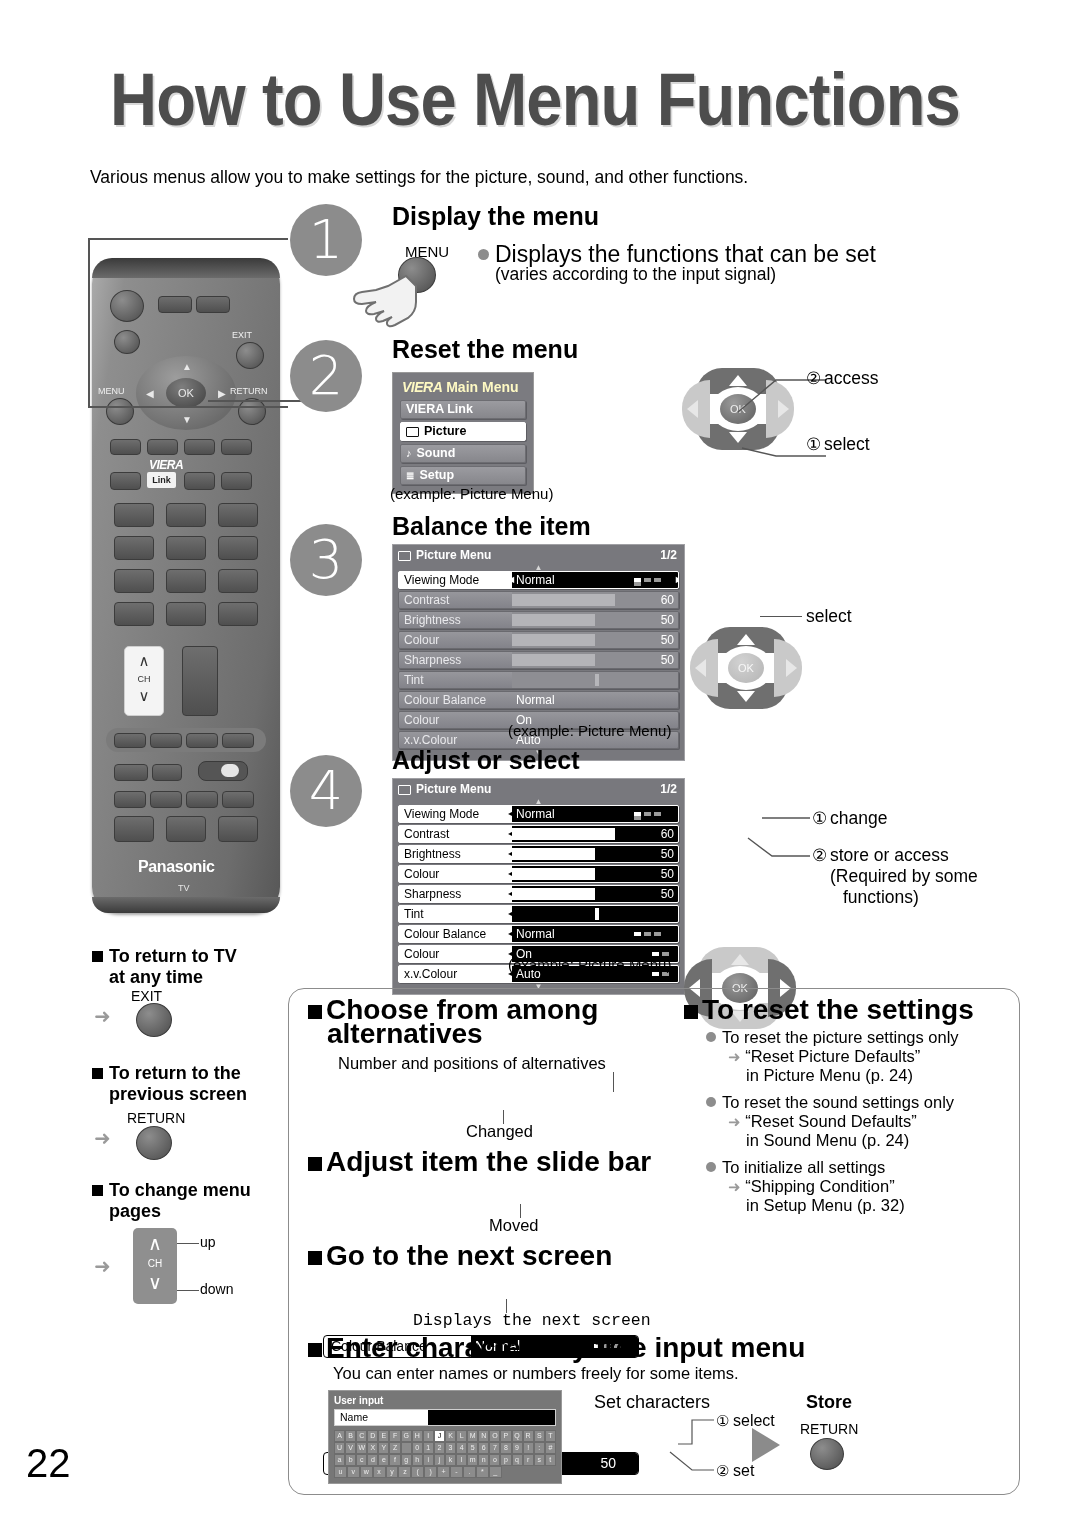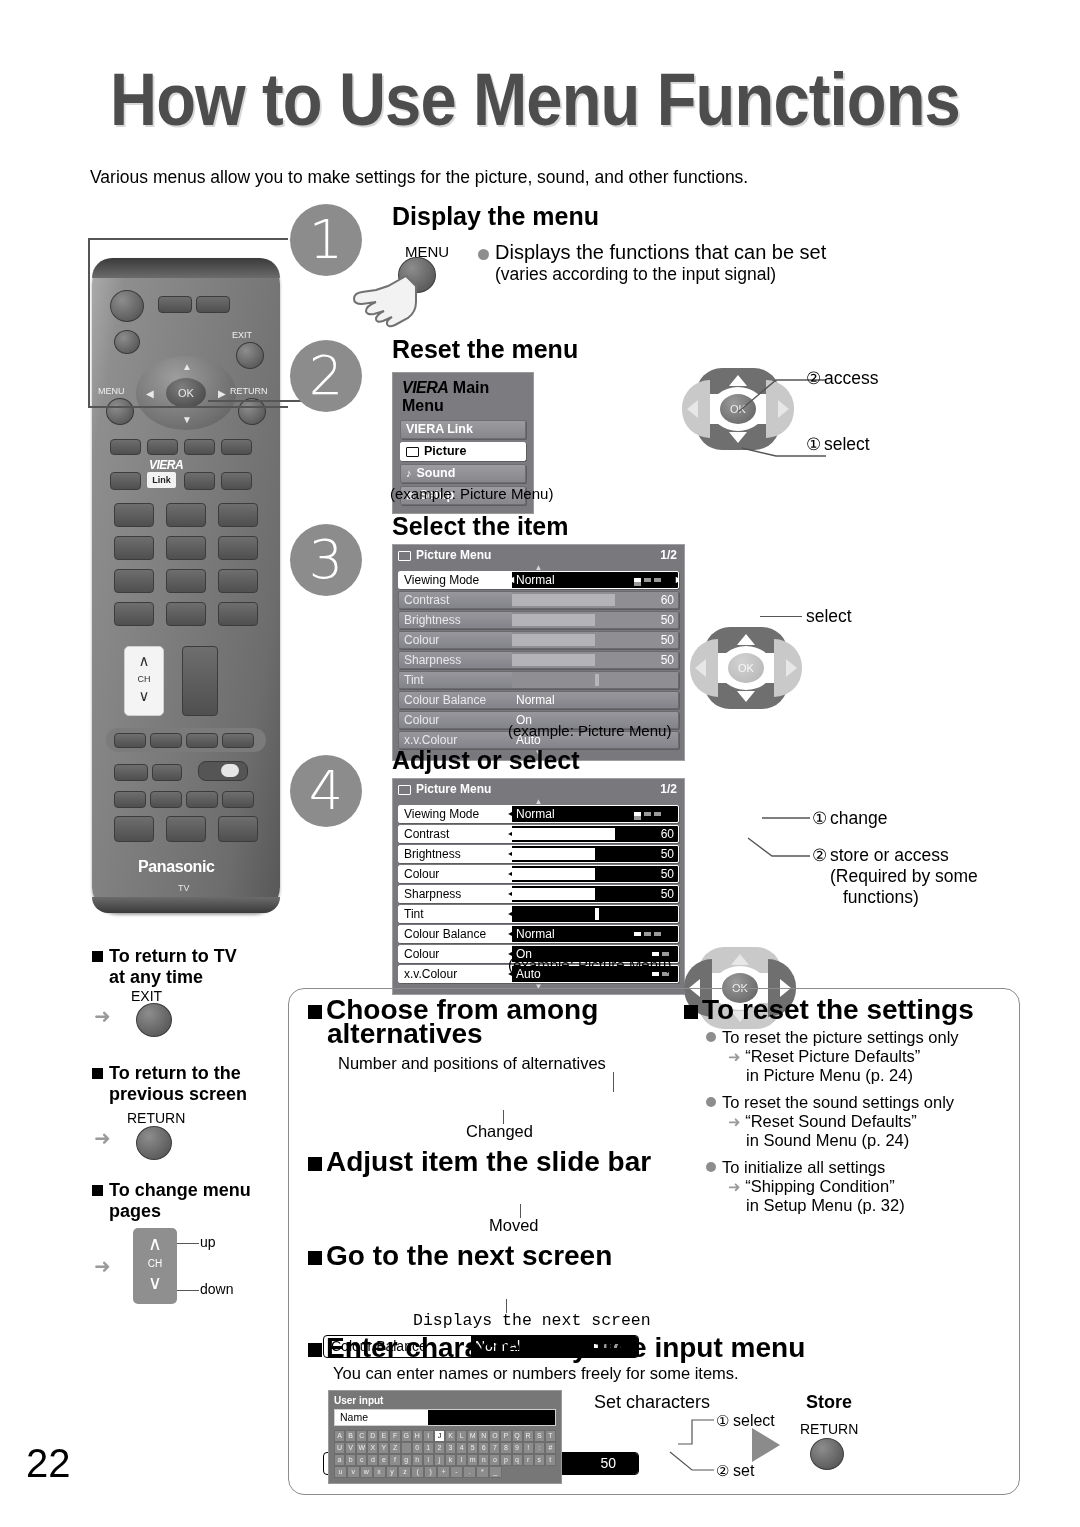--- a/index.html
+++ b/index.html
@@ -54,21 +54,21 @@
   #link-box{background:#f2f2f2;color:#222;font-size:9px;font-weight:bold;
         border-radius:2px;text-align:center;}
   #chbtn{background:#f4f4f4;border-radius:5px;color:#333;text-align:center;
         font-size:9px;border:1px solid #cfcfcf;}
   #panasonic{color:#fff;font-size:16px;font-weight:bold;letter-spacing:-.4px;}
   #tvlbl{color:#e6e6e6;font-size:9px;}
   .powerslot{background:#555;border-radius:8px;border:1px solid #3a3a3a;}
 
   
   .osd-main{background:#7b7b80;padding:6px 7px 8px 7px;border:1px solid #9a9a9a;}
-  .osd-main .ttl{color:#000000;font-size:16px;font-weight:bold;margin:0 0 5px 2px;}
+  .osd-main .ttl{color:#fef9c3;font-size:14px;font-weight:bold;margin:0 0 5px 2px;}
   .osd-main .ttl .vl{font-style:italic;letter-spacing:-.5px;}
   .osd-row{height:17px;line-height:17px;color:#fff;font-size:12.5px;font-weight:bold;
     background:linear-gradient(180deg,#9b9ba0,#87878c);
     border:1px solid #6d6d72;border-radius:2px;margin-bottom:3px;padding-left:5px;
     box-shadow:1px 1px 0 #5d5d62;}
   .osd-row.sel{background:#fff;color:#000;border:1px solid #fff;}
   .ic{display:inline-block;vertical-align:middle;margin-right:5px;}
   .ic-pic{width:11px;height:8px;border:1.6px solid #111;border-radius:1px;}
   .ic-snd{font-size:11px;}
   .ic-set{font-size:10px;letter-spacing:0;}
@@ -262,21 +262,21 @@
 <div class="abs step-head" style="left:392px;top:202px;">Display the menu</div>
 <div class="abs" style="left:405px;top:243px;font-size:15px;">MENU</div>
 <div class="abs rcirc" style="left:398px;top:257px;width:36px;height:34px;"></div>
 
 <svg class="abs" style="left:348px;top:262px;" width="72" height="72" viewBox="0 0 72 72">
   <g fill="#f2f2f2" stroke="#707070" stroke-width="2">
     <path d="M58 14 L40 24 L28 28 L14 30 Q6 31 6 37 Q6 42 14 42 L28 40 Q18 44 18 49 Q18 53 26 52 L36 49 Q28 53 28 57 Q28 61 35 59 L44 55 Q38 59 39 62 Q40 66 47 63 L60 56 Q68 50 68 40 L68 24 Z"></path>
   </g>
 </svg>
 <div class="abs" style="left:478px;top:249px;width:11px;height:11px;border-radius:50%;background:#8d8d8d;"></div>
-<div class="abs" style="left:495px;top:241px;font-size:20px;">Displays the functions that can be set</div>
+<div class="abs" style="left:495px;top:241px;font-size:23px;">Displays the functions that can be set</div>
 <div class="abs" style="left:495px;top:264px;font-size:17.5px;">(varies according to the input signal)</div>
 
 <div class="abs step-circle" style="left:290px;top:340px;">2</div>
 <div class="abs step-head" style="left:392px;top:335px;">Reset the menu</div>
 
 <div class="abs osd-main" style="left:392px;top:372px;width:126px;">
   <div class="ttl">
     <span class="vl">VIERA</span>
     <span>Main Menu</span>
   </div>
@@ -310,21 +310,21 @@
 <svg class="abs" style="left:730px;top:370px;" width="110" height="120">
   <path d="M8 42 L46 10 L96 10" stroke="#555" stroke-width="1.4" fill="none"></path>
   <path d="M12 78 L46 86 L96 86" stroke="#555" stroke-width="1.4" fill="none"></path>
 </svg>
 <div class="abs cnum" style="left:806px;top:368px;">②</div>
 <div class="abs lbl" style="left:824px;top:368px;">access</div>
 <div class="abs cnum" style="left:806px;top:434px;">①</div>
 <div class="abs lbl" style="left:824px;top:434px;">select</div>
 
 <div class="abs step-circle" style="left:290px;top:524px;">3</div>
-<div class="abs step-head" style="left:392px;top:512px;">Select the item</div>
+<div class="abs step-head" style="left:392px;top:512px;">Balance the item</div>
 
 <div class="abs pm" style="left:392px;top:544px;width:281px;">
   <div class="pm-head">
     <span class="ic ic-pic" style="border-color:#fff;"></span><span>Picture Menu</span>
     <span class="pg">1/2</span>
   </div>
   <div class="pm-arrow">▲</div>
 
   <div class="pmr sel">
     <span class="nm">Viewing Mode</span>

